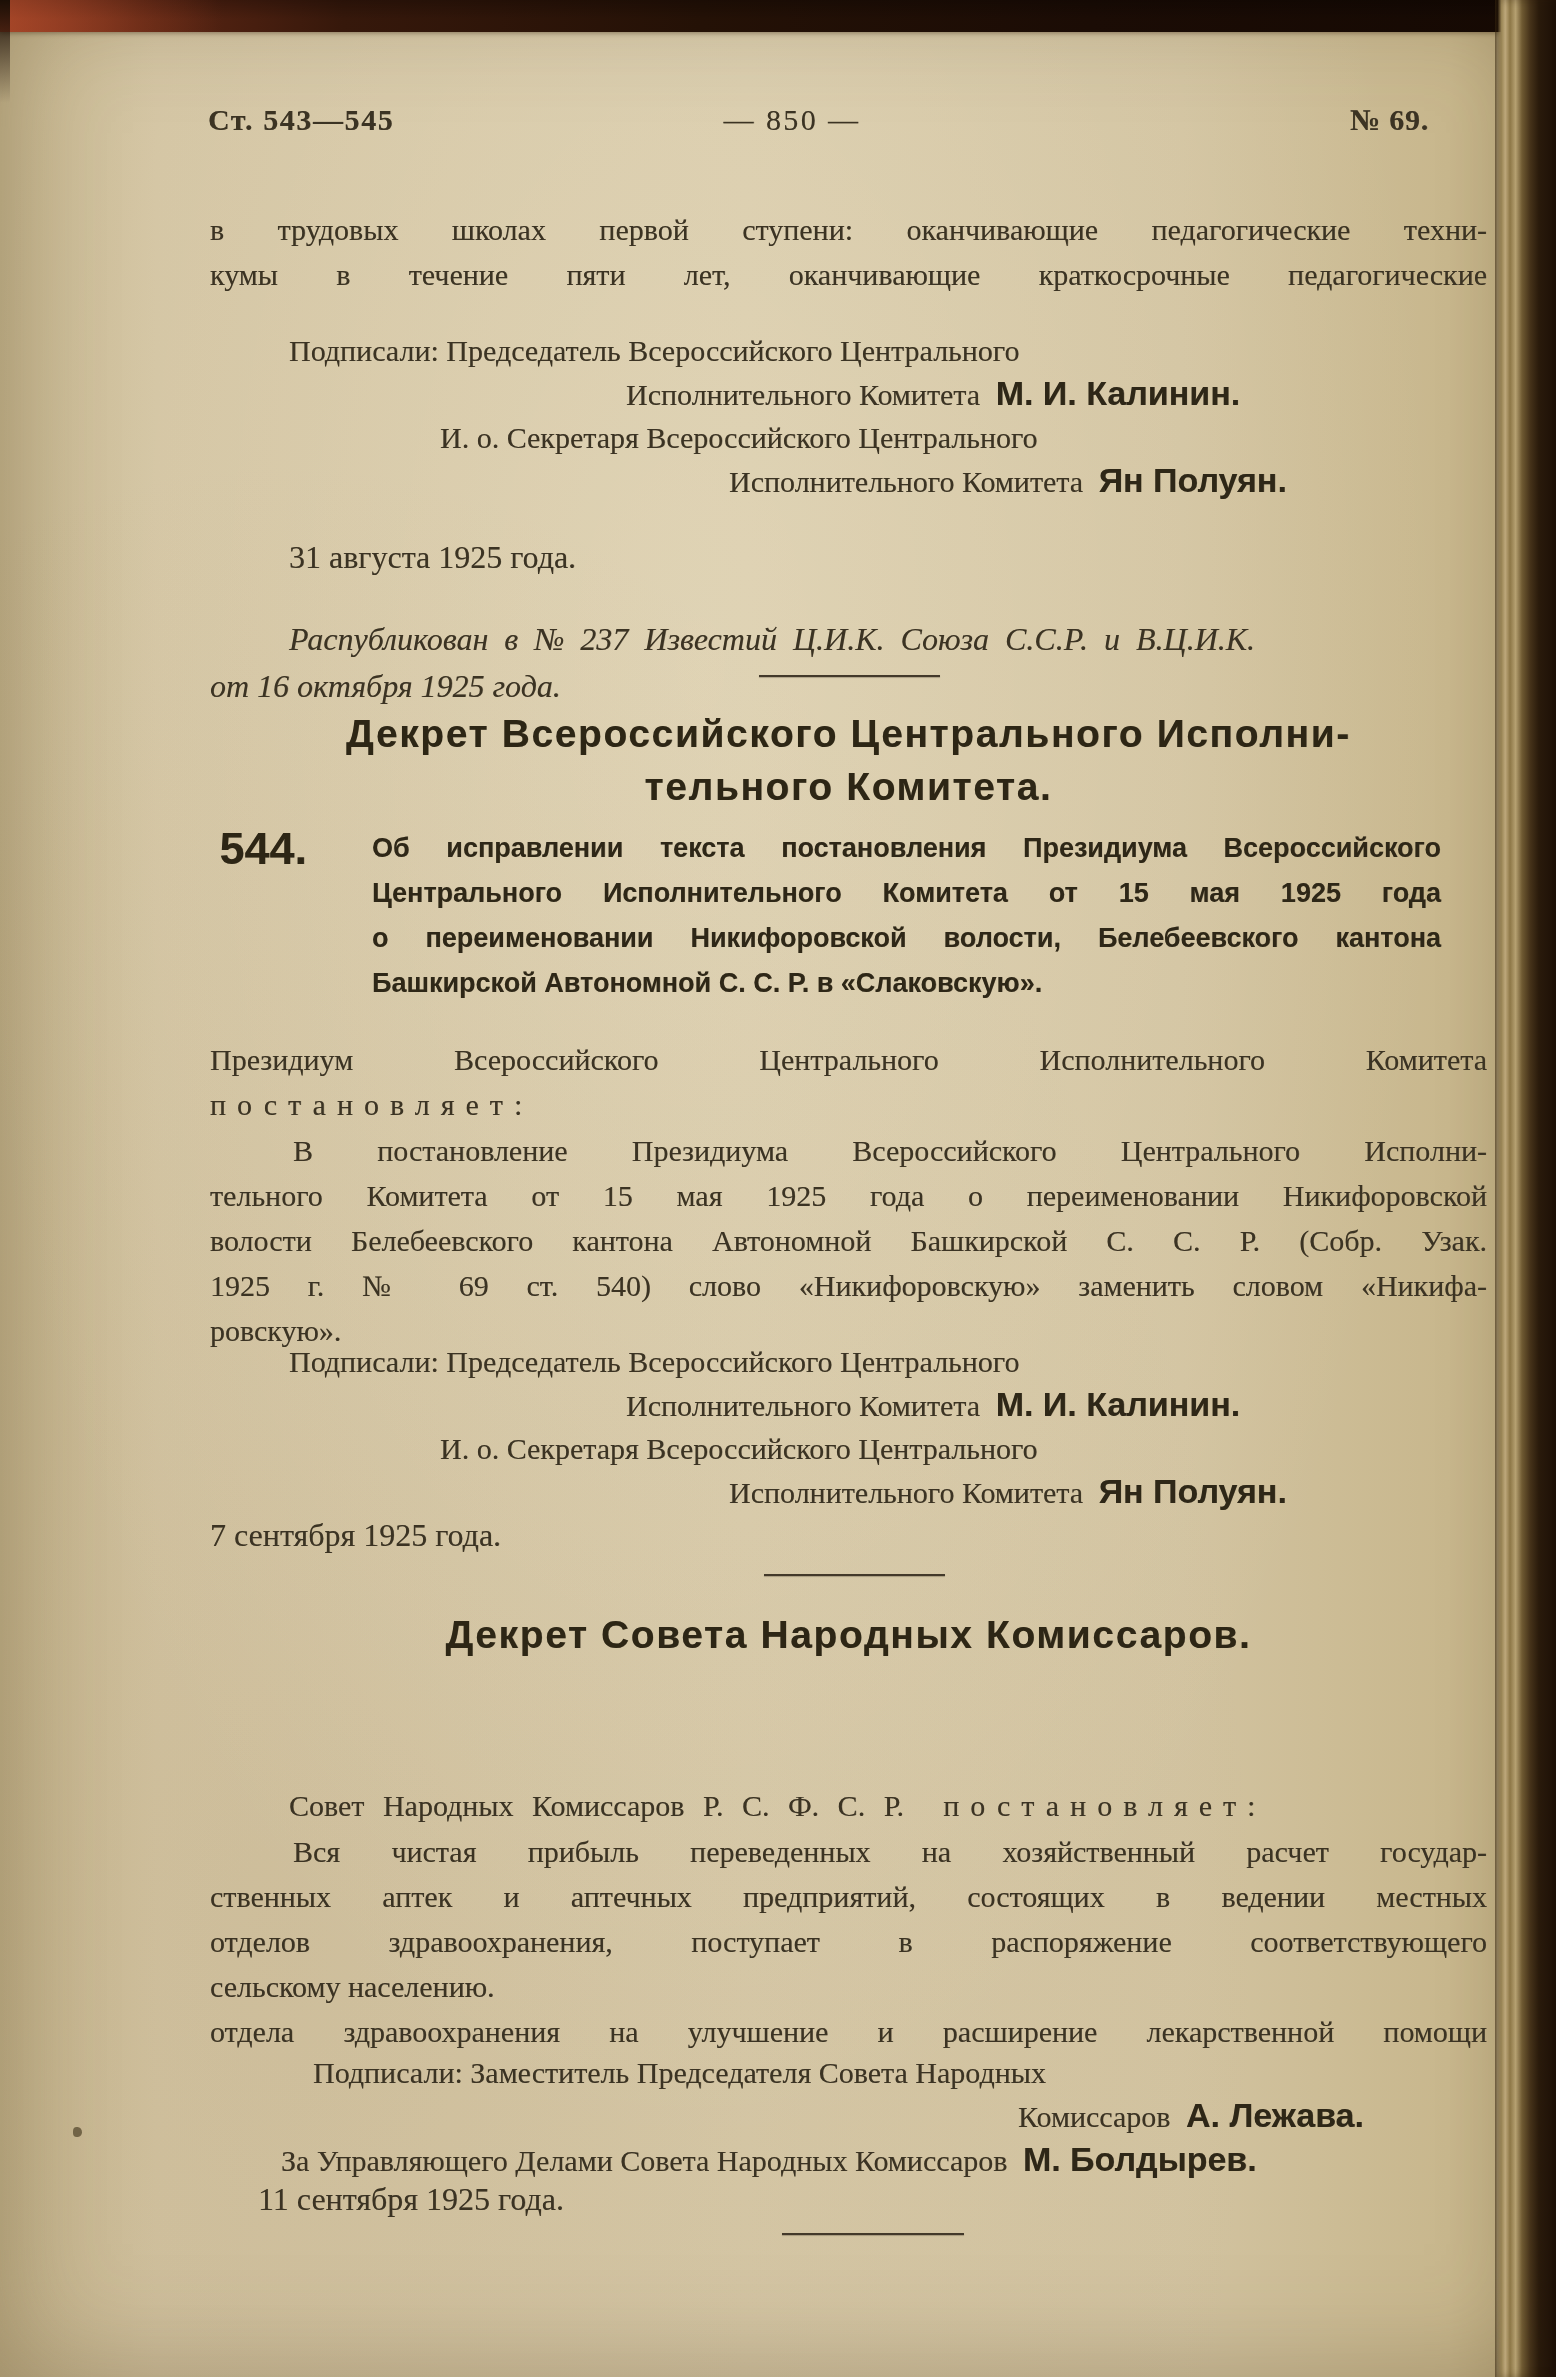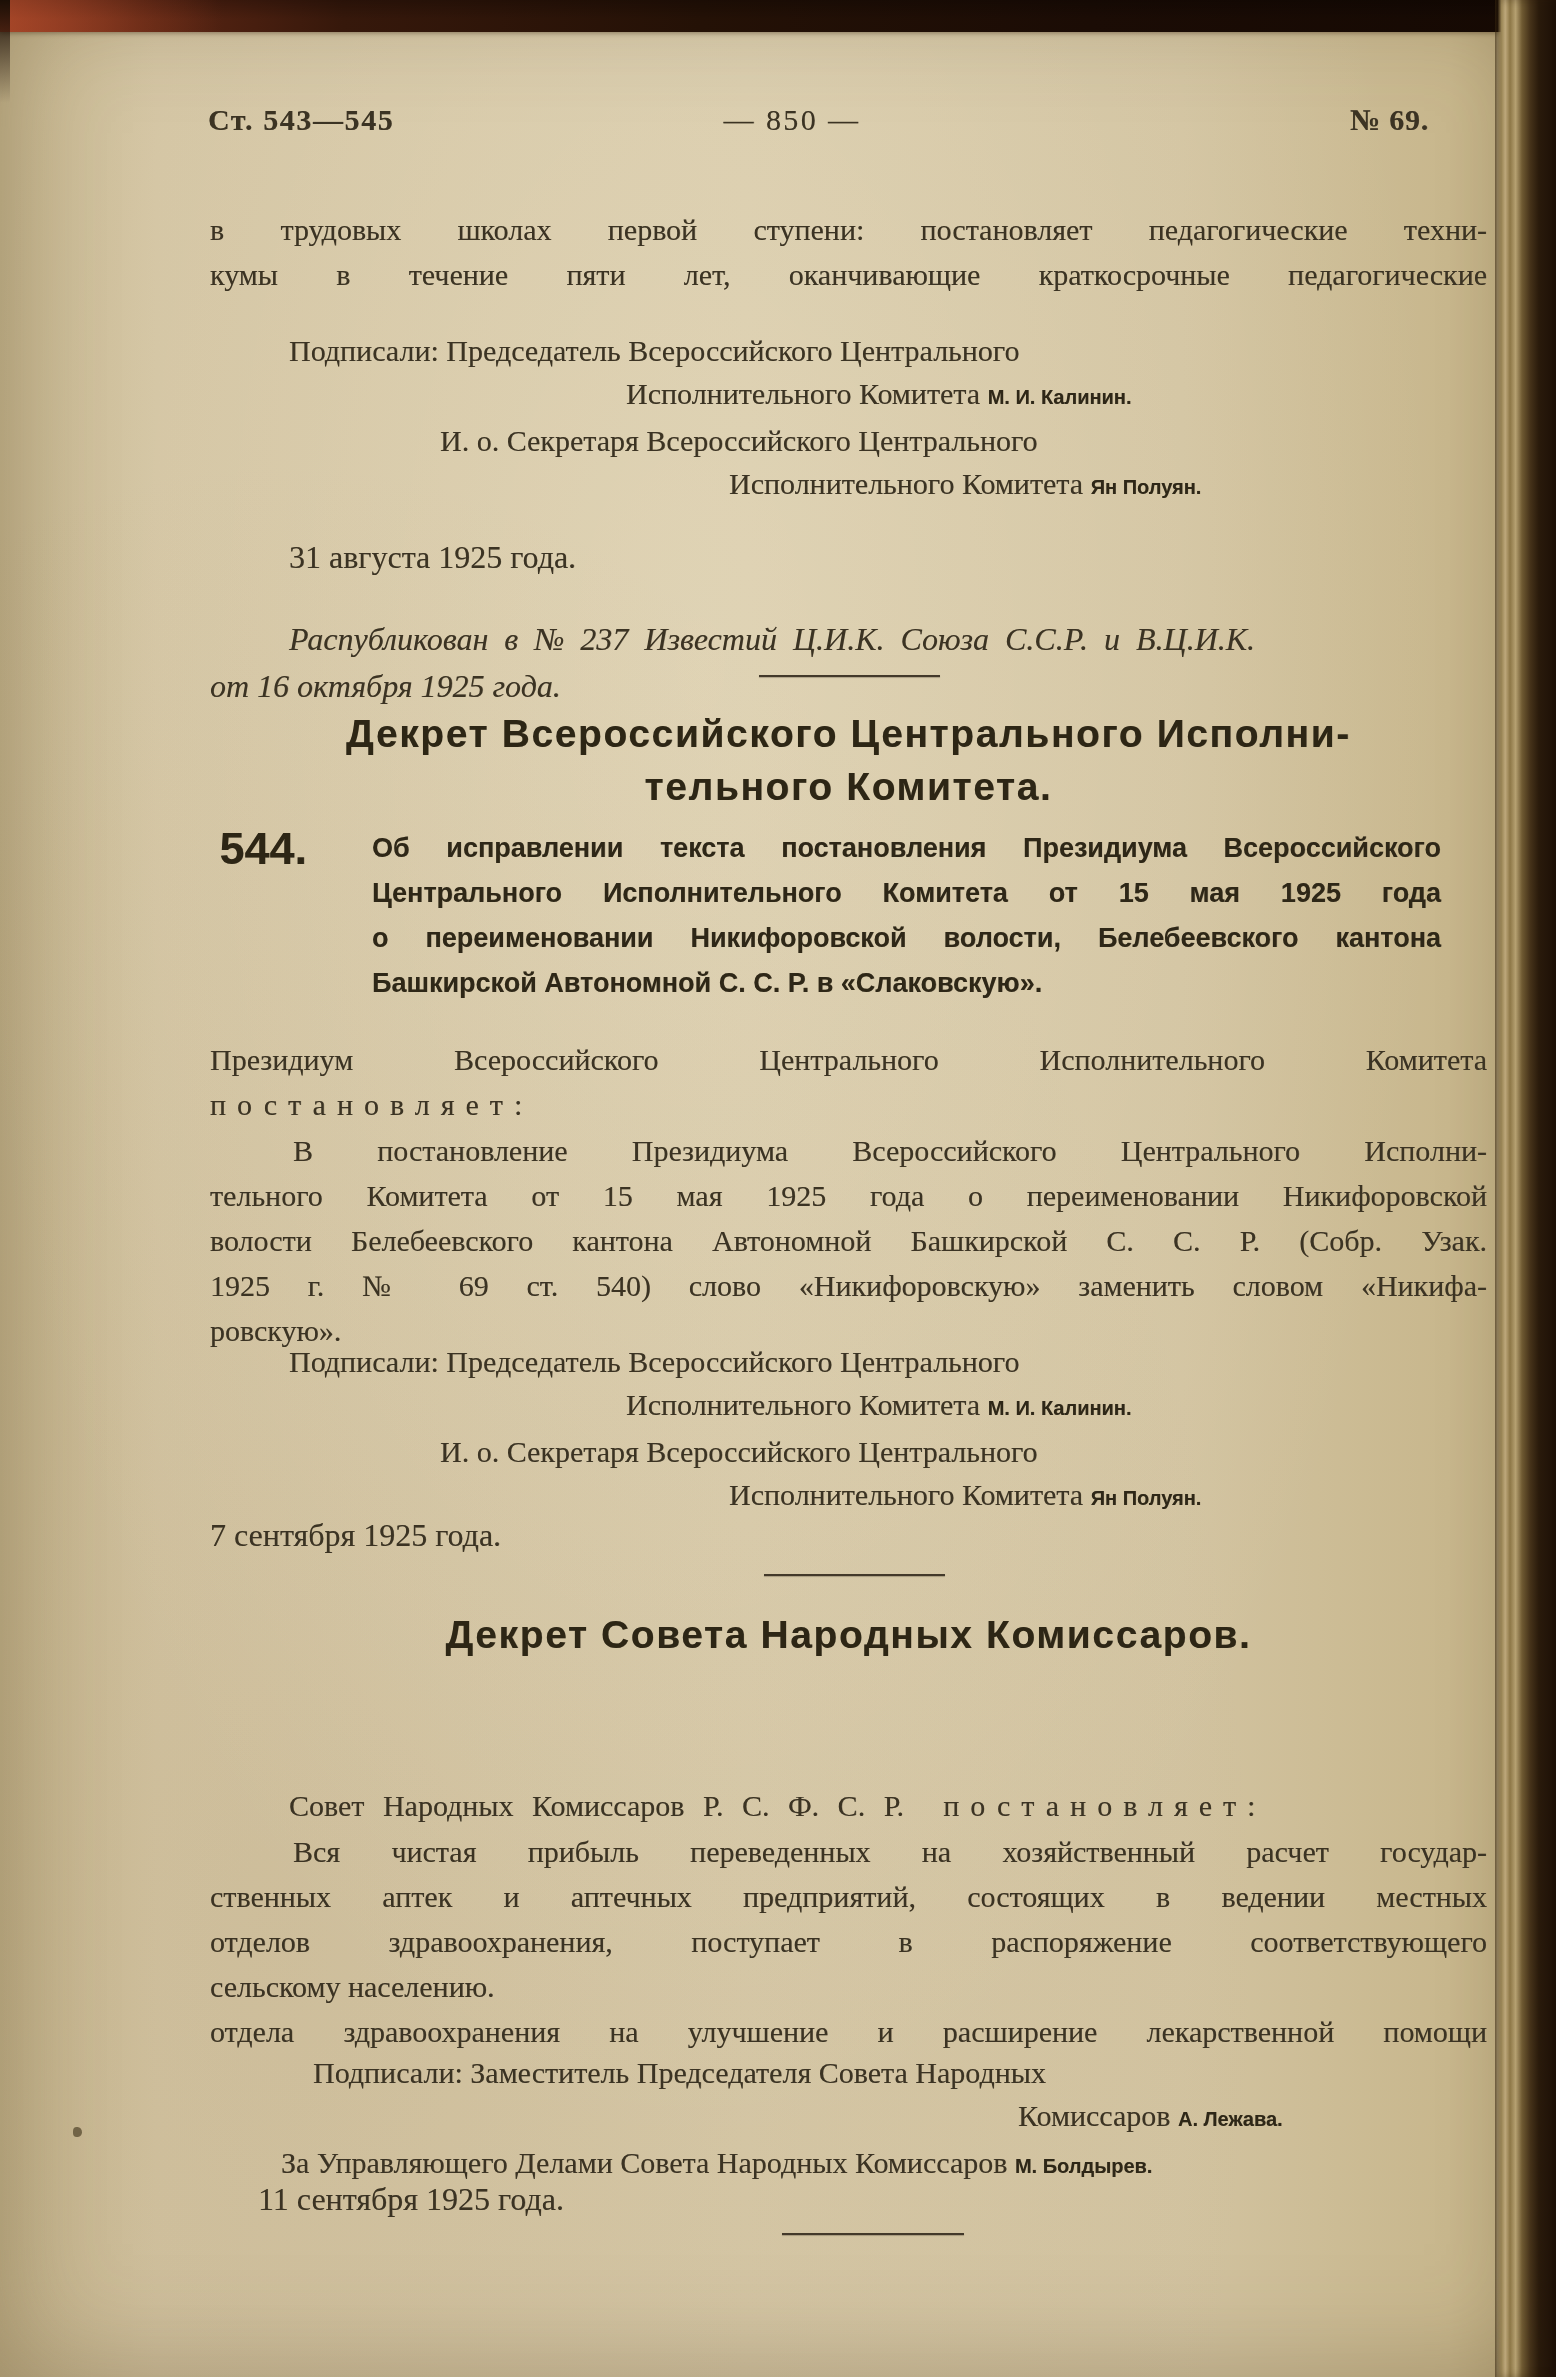--- a/index.html
+++ b/index.html
@@ -60,21 +60,21 @@
   
   .running-head { position:absolute; top:103px; left:0; width:1557px; height:40px; font-size:30px; }
   .rh-articles { position:absolute; left:208px; top:0; font-weight:bold; letter-spacing:1.6px; }
   .rh-page { position:absolute; left:689px; top:0; width:206px; text-align:center; letter-spacing:2.4px; }
   .rh-issue { position:absolute; left:1350px; top:0; font-weight:bold; letter-spacing:0.8px; }
 
   
   .sig-line { font-size:30px; line-height:43px; }
   .sig-name {
     font-family:"Liberation Sans","DejaVu Sans",sans-serif;
-    font-weight:bold; font-size:20px; color:#2e2717; margin-left:0;
+    font-weight:bold; font-size:34px; color:#2e2717; margin-left:8px;
   }
   .date-line { font-size:32px; }
   .italic-note { font-style:italic; font-size:32px; line-height:47px;margin-top:32px; }
 
   
   .decree-title {
     font-family:"Liberation Sans","DejaVu Sans",sans-serif;
     font-weight:bold; font-size:39px; line-height:53px;
     letter-spacing:1.6px; text-align:center; color:#2d2615;
   }
@@ -108,21 +108,21 @@
   <div class="corner-left-dark"></div>
   <div class="ink-speck"></div>
 
   <div class="running-head txt">
     <span class="rh-articles">Ст. 543—545</span>
     <span class="rh-page">— 850 —</span>
     <span class="rh-issue">№ 69.</span>
   </div>
 
   <div class="content txt" style="top:207px;">
-    <div class="line jline">в трудовых школах первой ступени: постановляет педагогические техни-</div>
+    <div class="line jline">в трудовых школах первой ступени: оканчивающие педагогические техни-</div>
     <div class="line jline">кумы в течение пяти лет, оканчивающие краткосрочные педагогические</div>
   </div>
 
   <div class="content txt" style="top:329px;">
     <div class="sig-line" style="margin-left:79px">
       <span>Подписали: Председатель Всероссийского Центрального</span>
     </div>
     <div class="sig-line" style="margin-left:416px">
       <span>Исполнительного Комитета</span>
       <span class="sig-name">М. И. Калинин.</span>

